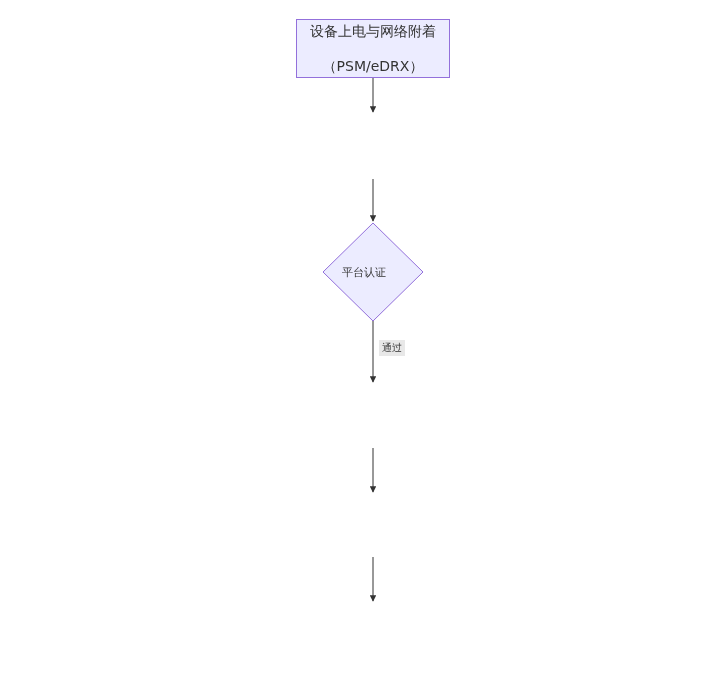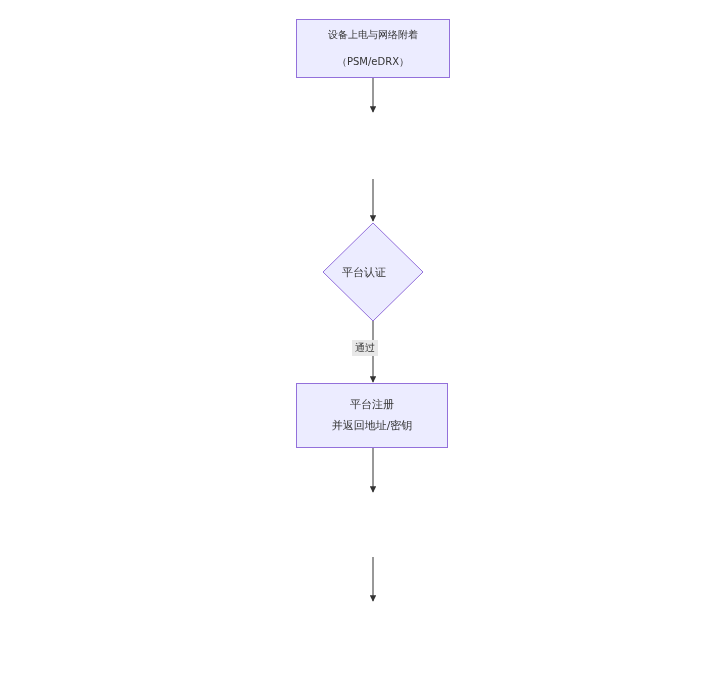--- a/index.html
+++ b/index.html
@@ -19,21 +19,21 @@
     position:absolute;
     box-sizing:border-box;
     display:flex;flex-direction:column;
     align-items:center;justify-content:center;
     background:var(--node-fill);
     border:1px solid var(--node-border);
     text-align:center;
     font-size:11px;line-height:1.9;
     color:var(--text);
   }
-  .node.small{font-size:10px;line-height:2.0;gap:7px;}
+  .node.small{font-size:14px;line-height:2.0;gap:7px;}
   .diamond-label{
     position:absolute;
     transform:translate(-50%,-50%);
     font-size:11px;
     white-space:nowrap;
     color:var(--text);
   }
   .edge-label{
     position:absolute;
     transform:translate(-50%,-50%);
@@ -66,22 +66,18 @@
   </svg>
 
   <div class="node small" style="left:296px;top:19px;width:154px;height:59px;">
     <span>设备上电与网络附着</span>
     <span>（PSM/eDRX）</span>
   </div>
 
 
   <div class="diamond-label" style="left:364px;top:272px;">平台认证</div>
 
-  <div class="edge-label" style="left:365px;top:348px;">通过</div>
+  <div class="edge-label" style="left:392px;top:348px;">通过</div>
 
-  <div class="node" style="left:296px;top:383px;width:152px;height:65px;">
-    <span>平台注册</span>
-    <span>并返回地址/密钥</span>
-  </div>
 
 
 
 </div>
 
 </body></html>

